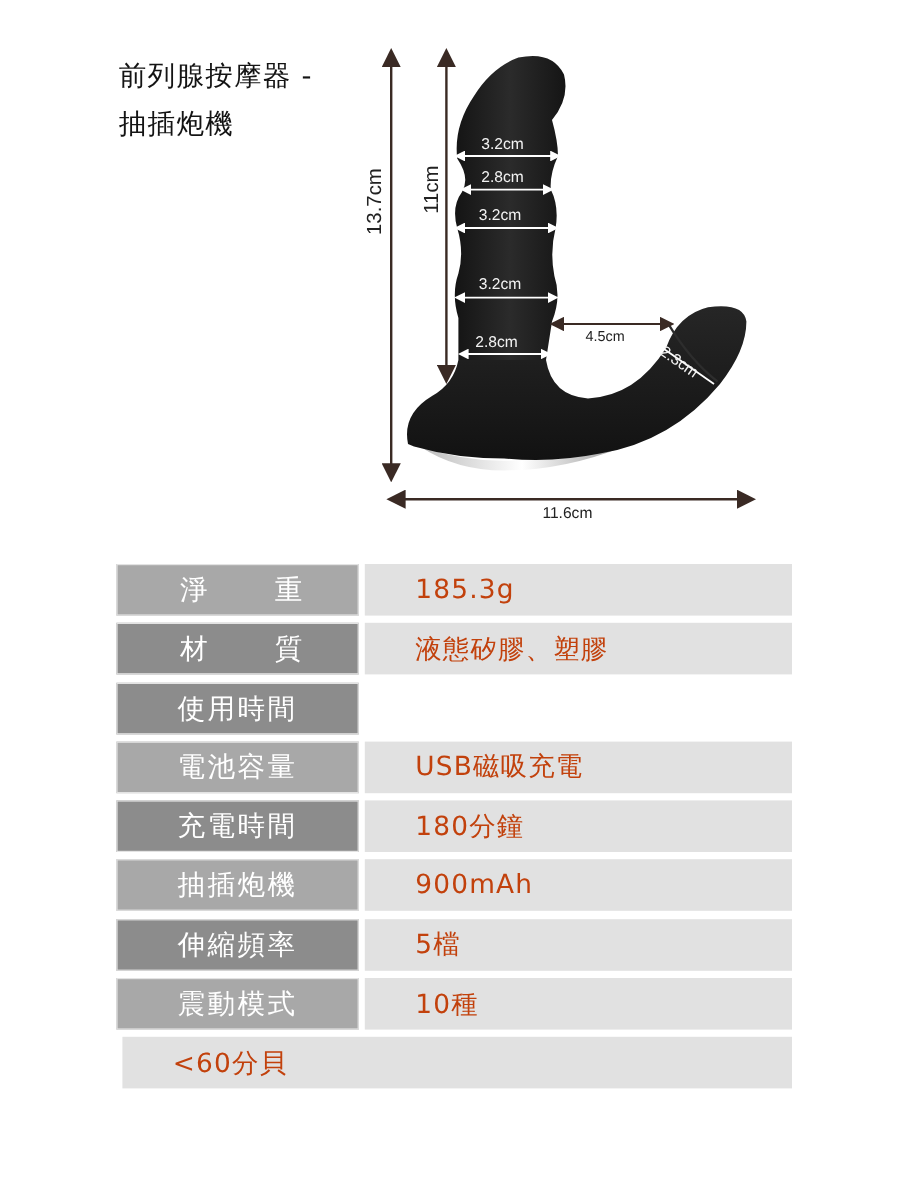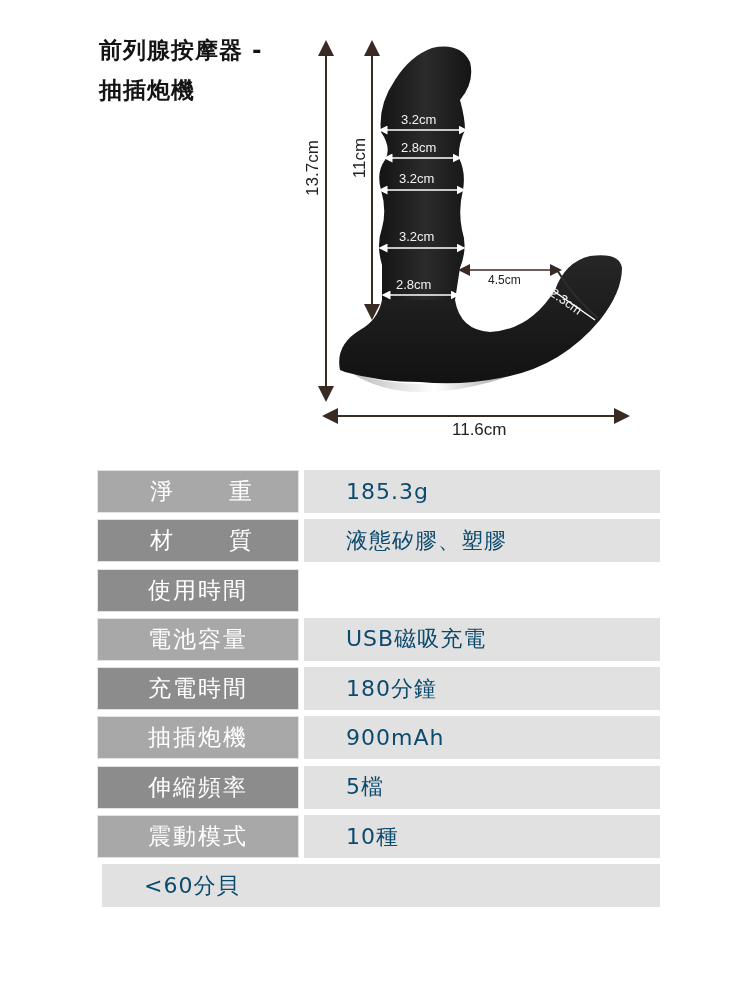--- a/index.html
+++ b/index.html
@@ -1,37 +1,37 @@
 <!DOCTYPE html>
 <html><head>
   <meta charset="utf-8">
   <style>
     html, body { margin: 0; padding: 0; background: #ffffff; }
     body { width: 750px; height: 984px; position: relative; overflow: hidden;
            font-family: "DejaVu Sans", "Liberation Sans", sans-serif; color: #1a1a1a; }
-    .title { position: absolute; left: 99px; top: 30px; font-size: 23px; line-height: 40px;
-             letter-spacing: 1px; color: #141414; font-weight: 700; }
+    .title { position: absolute; left: 99px; top: 44px; font-size: 23px; line-height: 40px;
+             letter-spacing: 1px; color: #141414; font-weight: 400; }
     .title div { white-space: nowrap; }
     .figure { position: absolute; left: 0; top: 0; width: 750px; height: 450px; }
     .figure svg { position: absolute; left: 0; top: 0; }
     .dim-label { position: absolute; font-family: "Liberation Sans", sans-serif; white-space: nowrap; }
     .dim-white { color: #f2f2f2; font-size: 13px; }
     .dim-dark { color: #222; font-size: 13px; }
     .dim-vert { color: #222; font-size: 17px; transform: rotate(-90deg); transform-origin: center; }
-    .dim-bottom { color: #222; font-size: 17px; }
+    .dim-bottom { color: #222; font-size: 13px; }
     .specs { position: absolute; left: 97px; top: 470px; width: 563px; }
     .row { display: flex; height: 43px; margin-bottom: 6.3px; }
     .cell-label { width: 202px; height: 43px; box-sizing: border-box; display: flex;
                   align-items: center; justify-content: center; color: #ffffff;
                   font-size: 23px; letter-spacing: 2px; border: 1px solid #e3e3e3; }
     .cell-label.light { background: #a8a8a8; }
     .cell-label.dark { background: #8c8c8c; }
     .cell-label.spread { justify-content: space-between; padding: 0 44px 0 52px; }
     .cell-value { flex: 1; margin-left: 5px; height: 43px; background: #e1e1e1; display: flex;
-                  align-items: center; padding-left: 42px; font-size: 22px; color: #0c4a6e;
+                  align-items: center; padding-left: 42px; font-size: 22px; color: #c2410c;
                   letter-spacing: 1px; box-sizing: border-box; }
   </style>
 </head>
 <body>
 
 <div class="title">
   <div>前列腺按摩器 -</div>
   <div>抽插炮機</div>
 </div>
 

